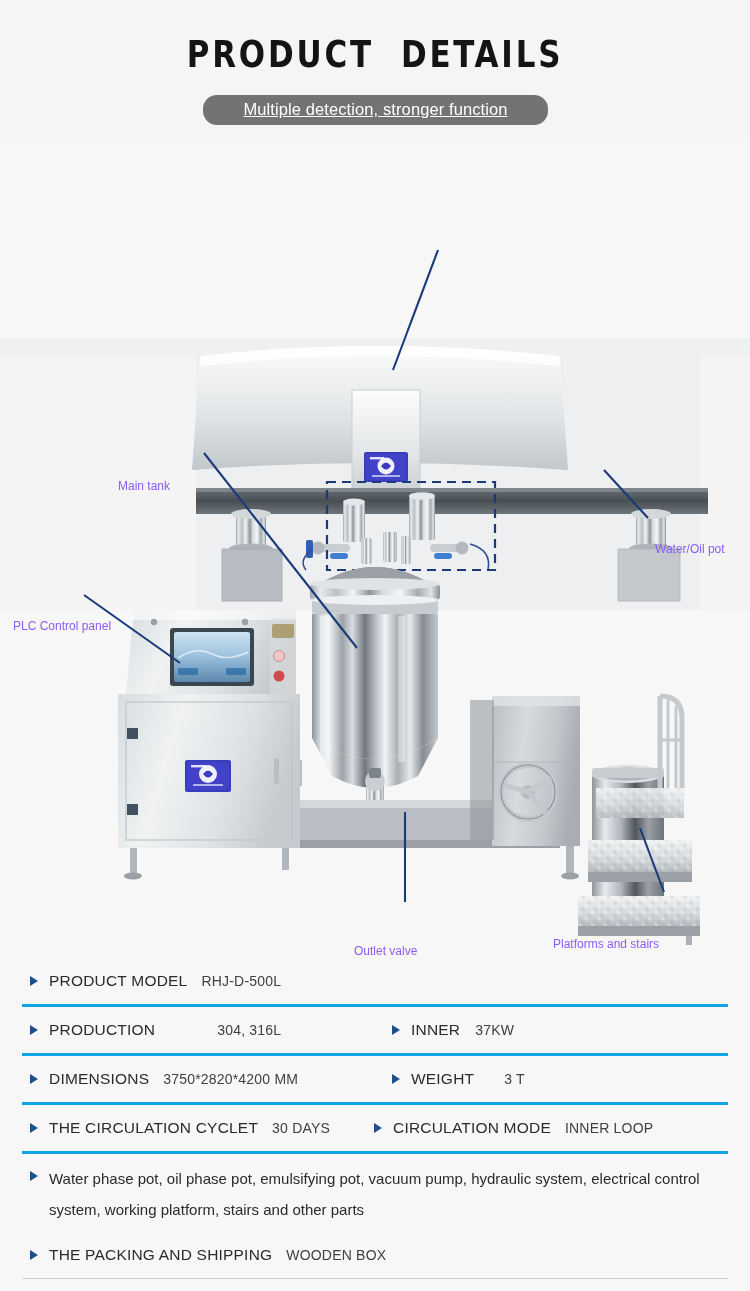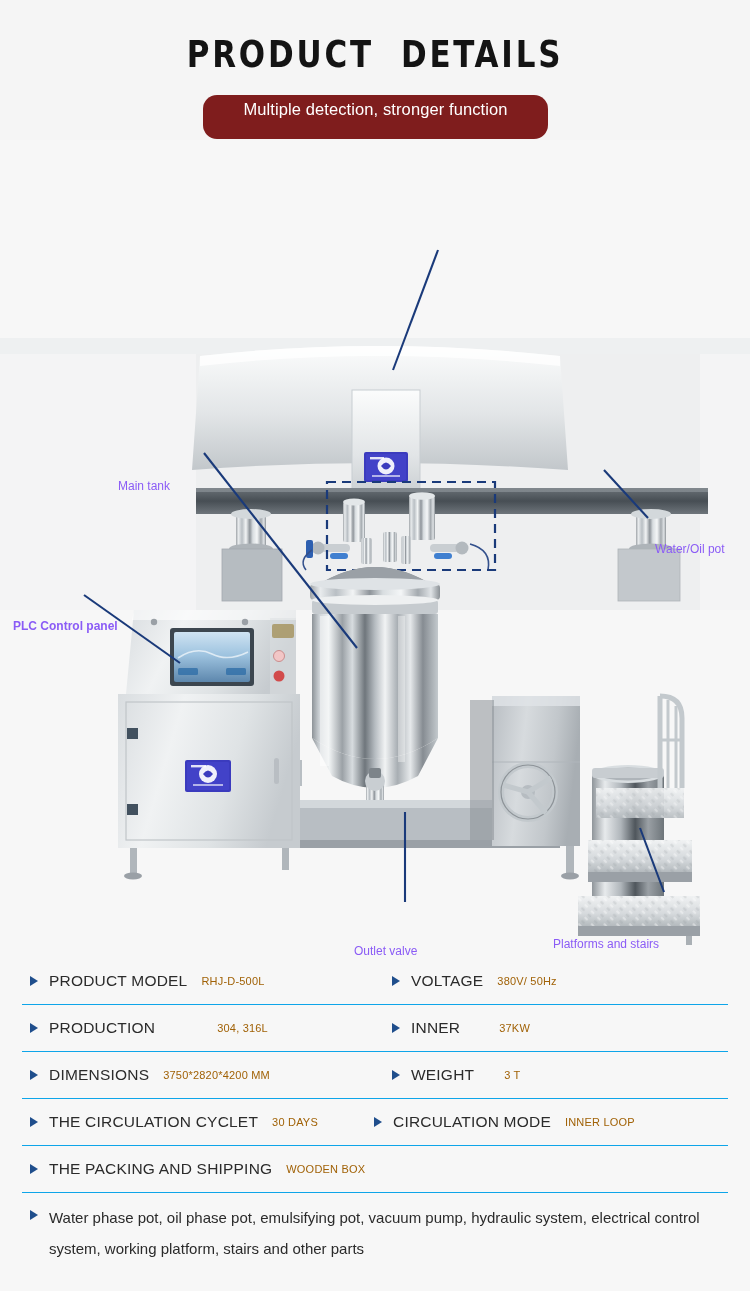--- a/index.html
+++ b/index.html
@@ -40,28 +40,29 @@
     color: #141414;
     font-family: "DejaVu Sans", sans-serif;
     font-stretch: condensed;
     transform: scaleX(0.93);
     white-space: pre;
   }
   .subtitle-badge {
     position: absolute;
     left: 203px; top: 95px;
     width: 345px;
-    height: 44px;
-    background: #7f1d1d;
+    height: 30px;
+    background: #737373;
     border-radius: 14px;
     color: #ffffff;
     font-size: 16.5px;
     line-height: 28px;
     text-align: center;
     letter-spacing: 0.1px;
+    text-decoration: underline;
   }
 
   
   .feature-list {
     position: absolute;
     left: 436px; top: 163px;
     width: 310px;
   }
   .feature-item {
     font-size: 18.5px;
@@ -73,21 +74,21 @@
 
   
   .callout {
     position: absolute;
     font-size: 12px;
     color: #8b5cf6;
     white-space: nowrap;
     margin-top: 36px;
   }
   #callout-main-tank      { left: 118px; top: 443px; }
-  #callout-plc            { left: 13px;  top: 583px; font-weight: bold; }
+  #callout-plc            { left: 13px;  top: 583px; }
   #callout-water-oil      { left: 655px; top: 506px; }
   #callout-outlet-valve   { left: 354px; top: 908px; }
   #callout-platforms      { left: 553px; top: 901px; }
 
   
   .scene {
     position: absolute;
     left: 0; top: 140px;
     width: 750px;
     height: 805px;
@@ -95,21 +96,21 @@
   .scene svg { display: block; }
 
   
   .spec-table {
     position: absolute;
     left: 22px; top: 958px;
     width: 706px;
   }
   .spec-row {
     position: relative;
-    border-bottom: 1px solid #0ea5e9;
+    border-bottom: 3px solid #0ea5e9;
     height: 46px;
   }
   .spec-row:last-child { border-bottom: 1px solid #cfcfcf; }
   .spec-row.tall { height: 78px; }
   .spec-cell {
     position: absolute;
     top: 0;
     height: 100%;
     display: flex;
     align-items: center;
@@ -125,22 +126,22 @@
     border-bottom: 5.5px solid transparent;
     margin-right: 11px;
     flex: none;
   }
   .spec-label {
     font-size: 15.5px;
     color: #2b2b2b;
     letter-spacing: 0.2px;
   }
   .spec-value {
-    font-size: 11px;
-    color: #a16207;
+    font-size: 14px;
+    color: #404040;
     letter-spacing: 0.2px;
     margin-left: 14px;
   }
   .spec-cell.wide { left: 8px; right: 8px; }
   .spec-note {
     font-size: 15px;
     color: #2b2b2b;
     line-height: 31px;
     white-space: normal;
   }
@@ -477,37 +478,32 @@
   <div class="callout" id="callout-platforms">Platforms and stairs</div>
 
   <div class="spec-table">
 
     <div class="spec-row">
       <div class="spec-cell left">
         <span class="bullet"></span>
         <span class="spec-label">PRODUCT MODEL</span>
         <span class="spec-value">RHJ-D-500L</span>
       </div>
-      <div class="spec-cell right">
-        <span class="bullet"></span>
-        <span class="spec-label">VOLTAGE</span>
-        <span class="spec-value">380V/ 50Hz</span>
-      </div>
     </div>
 
     <div class="spec-row">
       <div class="spec-cell left">
         <span class="bullet"></span>
         <span class="spec-label">PRODUCTION</span>
         <span class="spec-value" style="margin-left:62px">304, 316L</span>
       </div>
       <div class="spec-cell right">
         <span class="bullet"></span>
         <span class="spec-label">INNER</span>
-        <span class="spec-value" style="margin-left:39px">37KW</span>
+        <span class="spec-value" style="margin-left:15px">37KW</span>
       </div>
     </div>
 
     <div class="spec-row">
       <div class="spec-cell left">
         <span class="bullet"></span>
         <span class="spec-label">DIMENSIONS</span>
         <span class="spec-value">3750*2820*4200 MM</span>
       </div>
       <div class="spec-cell right">
@@ -523,30 +519,30 @@
         <span class="spec-label">THE CIRCULATION CYCLET</span>
         <span class="spec-value">30 DAYS</span>
       </div>
       <div class="spec-cell right" style="left:352px">
         <span class="bullet"></span>
         <span class="spec-label">CIRCULATION MODE</span>
         <span class="spec-value">INNER LOOP</span>
       </div>
     </div>
 
+    <div class="spec-row tall" style="border-bottom:none">
+      <div class="spec-cell wide">
+        <span class="bullet"></span>
+        <span class="spec-note">Water phase pot, oil phase pot, emulsifying pot, vacuum pump, hydraulic system, electrical control system, working platform, stairs and other parts</span>
+      </div>
+    </div>
+
     <div class="spec-row">
       <div class="spec-cell left">
         <span class="bullet"></span>
         <span class="spec-label">THE PACKING AND SHIPPING</span>
         <span class="spec-value">WOODEN BOX</span>
       </div>
     </div>
 
-    <div class="spec-row tall" style="border-bottom:none">
-      <div class="spec-cell wide">
-        <span class="bullet"></span>
-        <span class="spec-note">Water phase pot, oil phase pot, emulsifying pot, vacuum pump, hydraulic system, electrical control system, working platform, stairs and other parts</span>
-      </div>
-    </div>
-
   </div>
 
 </div>
 
 </body></html>

